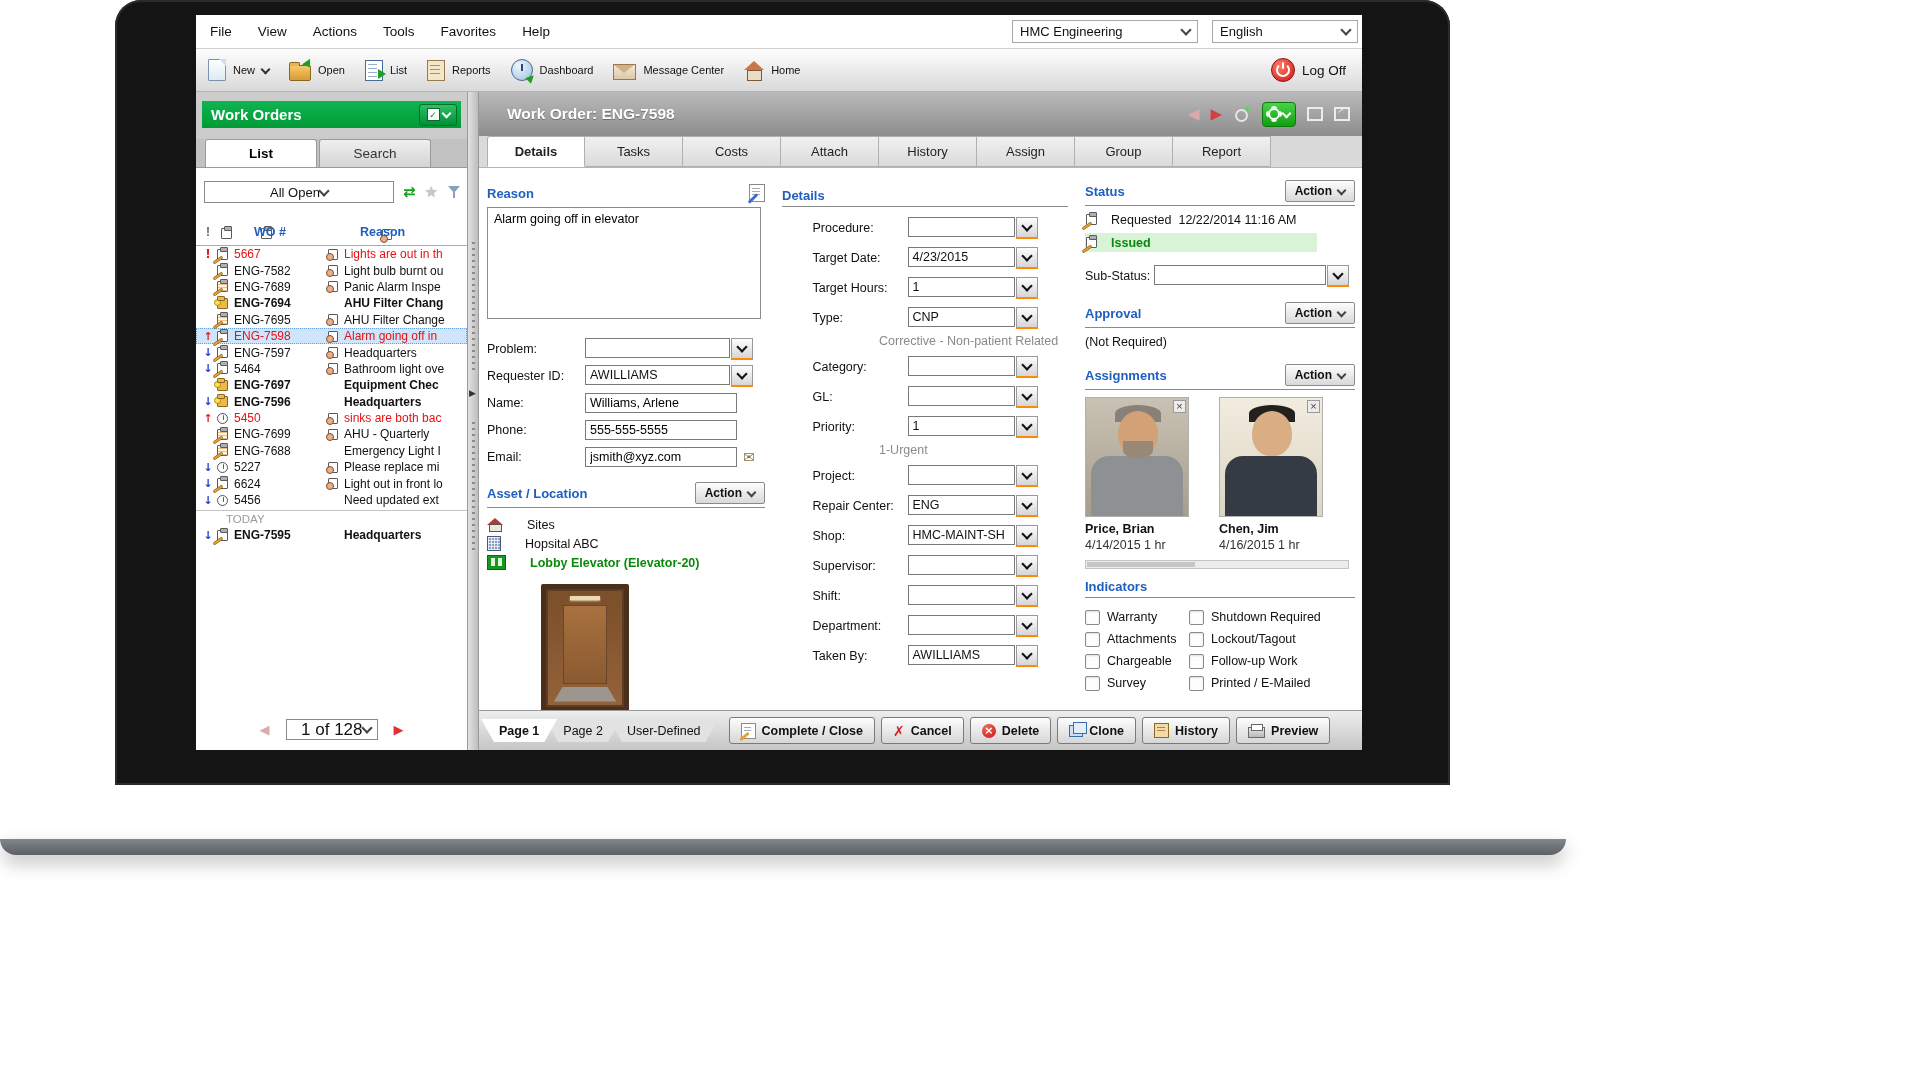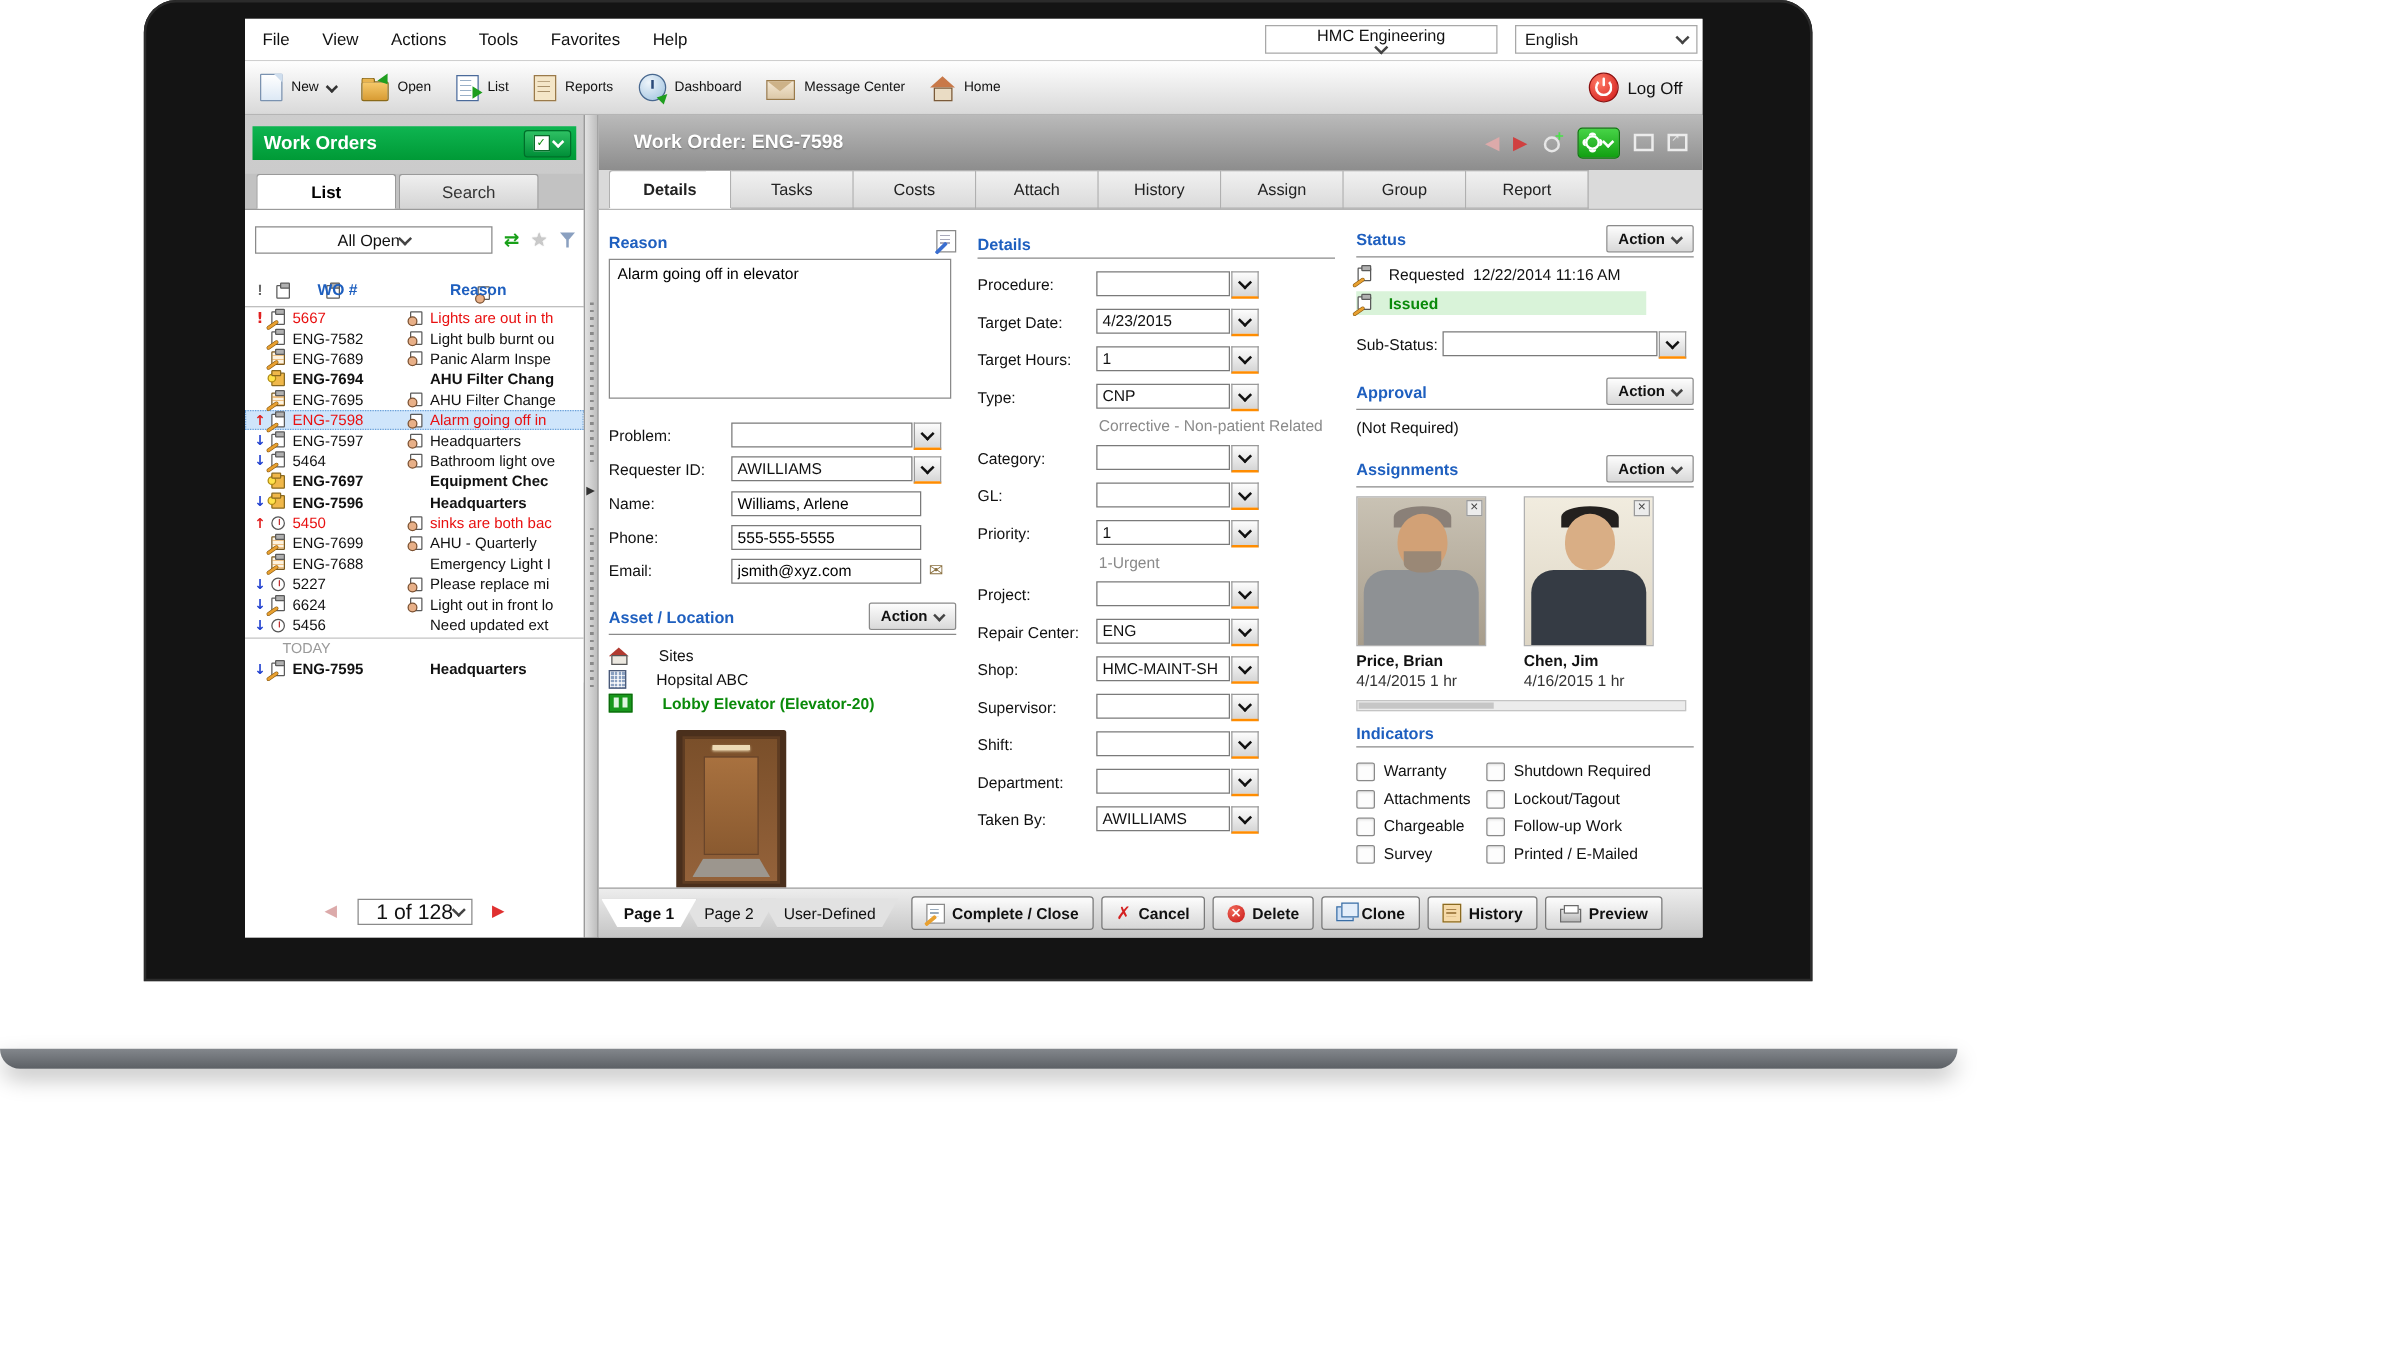--- a/index.html
+++ b/index.html
@@ -11,21 +11,21 @@
   .notch{position:absolute;left:50%;top:0;transform:translateX(-50%);width:250px;height:13px;background:linear-gradient(#8f9398,#bcc0c5);border-radius:0 0 12px 12px;}
   .base-label{font-size:17px;font-weight:bold;color:#484c52;letter-spacing:.3px;margin-top:8px;}
   .base-lip{position:absolute;left:0;top:839px;width:1566px;height:16px;background:linear-gradient(#83878c,#5c6065);border-radius:0 0 20px 20px;box-shadow:0 8px 18px rgba(0,0,0,.25);}
   
   .app{position:absolute;left:81px;top:15px;width:1166px;height:735px;background:#fff;overflow:hidden;font-size:13px;color:#111;}
   
   .menubar{position:absolute;left:0;top:0;width:100%;height:33px;background:#fff;border-bottom:1px solid #cfcfcf;display:flex;align-items:center;}
   .menu-item{margin-left:26px;font-size:13.5px;cursor:default;}
   .menu-item:first-child{margin-left:14px;}
   .top-select{position:absolute;top:5px;height:23px;border:1px solid #a8a8a8;background:#fff;display:flex;align-items:center;justify-content:space-between;padding:0 7px;font-size:13px;box-sizing:border-box;}
-  .org-select{left:816px;width:186px;flex-direction:column;}
+  .org-select{left:816px;width:186px;}
   .lang-select{left:1016px;width:146px;align-items:center;}
   .chev{width:6px;height:6px;border-right:2px solid #444;border-bottom:2px solid #444;transform:rotate(45deg);margin-top:-3px;}
   
   .toolbar{position:absolute;left:0;top:34px;width:100%;height:43px;background:linear-gradient(#fefefe,#d9d9d9);border-bottom:1px solid #b5b5b5;display:flex;align-items:center;box-sizing:border-box;}
   .tool-item{display:flex;align-items:center;gap:7px;margin-left:20px;font-size:11px;cursor:default;}
   .tool-item:first-child{margin-left:12px;}
   .tool-dd{width:5px;height:5px;border-right:2px solid #333;border-bottom:2px solid #333;transform:rotate(45deg);margin-top:-2px;}
   .logoff{margin-left:auto;margin-right:16px;display:flex;align-items:center;gap:7px;font-size:13.5px;}
   
   .ticon{position:relative;display:inline-block;}
@@ -172,21 +172,21 @@
   .email-icon::before{content:"✉";font-family:"DejaVu Sans",sans-serif;font-size:14px;color:#8a7040;}
   .elevator-img{position:relative;width:88px;height:128px;margin:12px 0 0 54px;background:#4a2f1c;padding:5px;box-sizing:border-box;border-radius:2px;}
   .elv-cab{position:relative;width:100%;height:100%;background:linear-gradient(#7a4f2a,#94623a);border:2px solid #5e3c22;box-sizing:border-box;}
   .elv-cab::before{content:"";position:absolute;left:20%;right:20%;top:12%;bottom:18%;background:linear-gradient(#a8713f,#8a5a30);border:1px solid #6a452a;}
   .elv-cab::after{content:"";position:absolute;left:8%;right:8%;bottom:3%;height:13%;background:#9c968e;clip-path:polygon(14% 0,86% 0,100% 100%,0 100%);}
   .elv-lights{position:absolute;left:30%;right:30%;top:4%;height:4%;background:#ecd9b4;box-shadow:0 1px 2px rgba(255,240,200,.8);}
   
   .col2{position:absolute;left:303px;top:20px;width:286px;}
   .col2 .sec-head{border-bottom:1px solid #8a8a8a;}
   .dfields{margin-top:10px;}
-  .dfields .frow{margin-bottom:8px;}
+  .dfields .frow{margin-bottom:8px;justify-content:center;}
   .dfields .flabel{width:95px;}
   .fhelper{margin:-3px 0 8px 97px;color:#8a8a8a;height:14px;}
   
   .col3{position:absolute;left:606px;top:12px;width:270px;}
   .c3row{display:flex;align-items:center;gap:7px;height:19px;margin-top:4px;}
   .c3row .doc{width:16px;height:14px;}
   .issued-row{background:#d9f3d9;width:232px;}
   .issued-label{color:#0a8a0a;font-weight:bold;}
   .substatus{display:flex;align-items:center;margin-top:13px;}
   .substatus .flabel{width:69px;}

